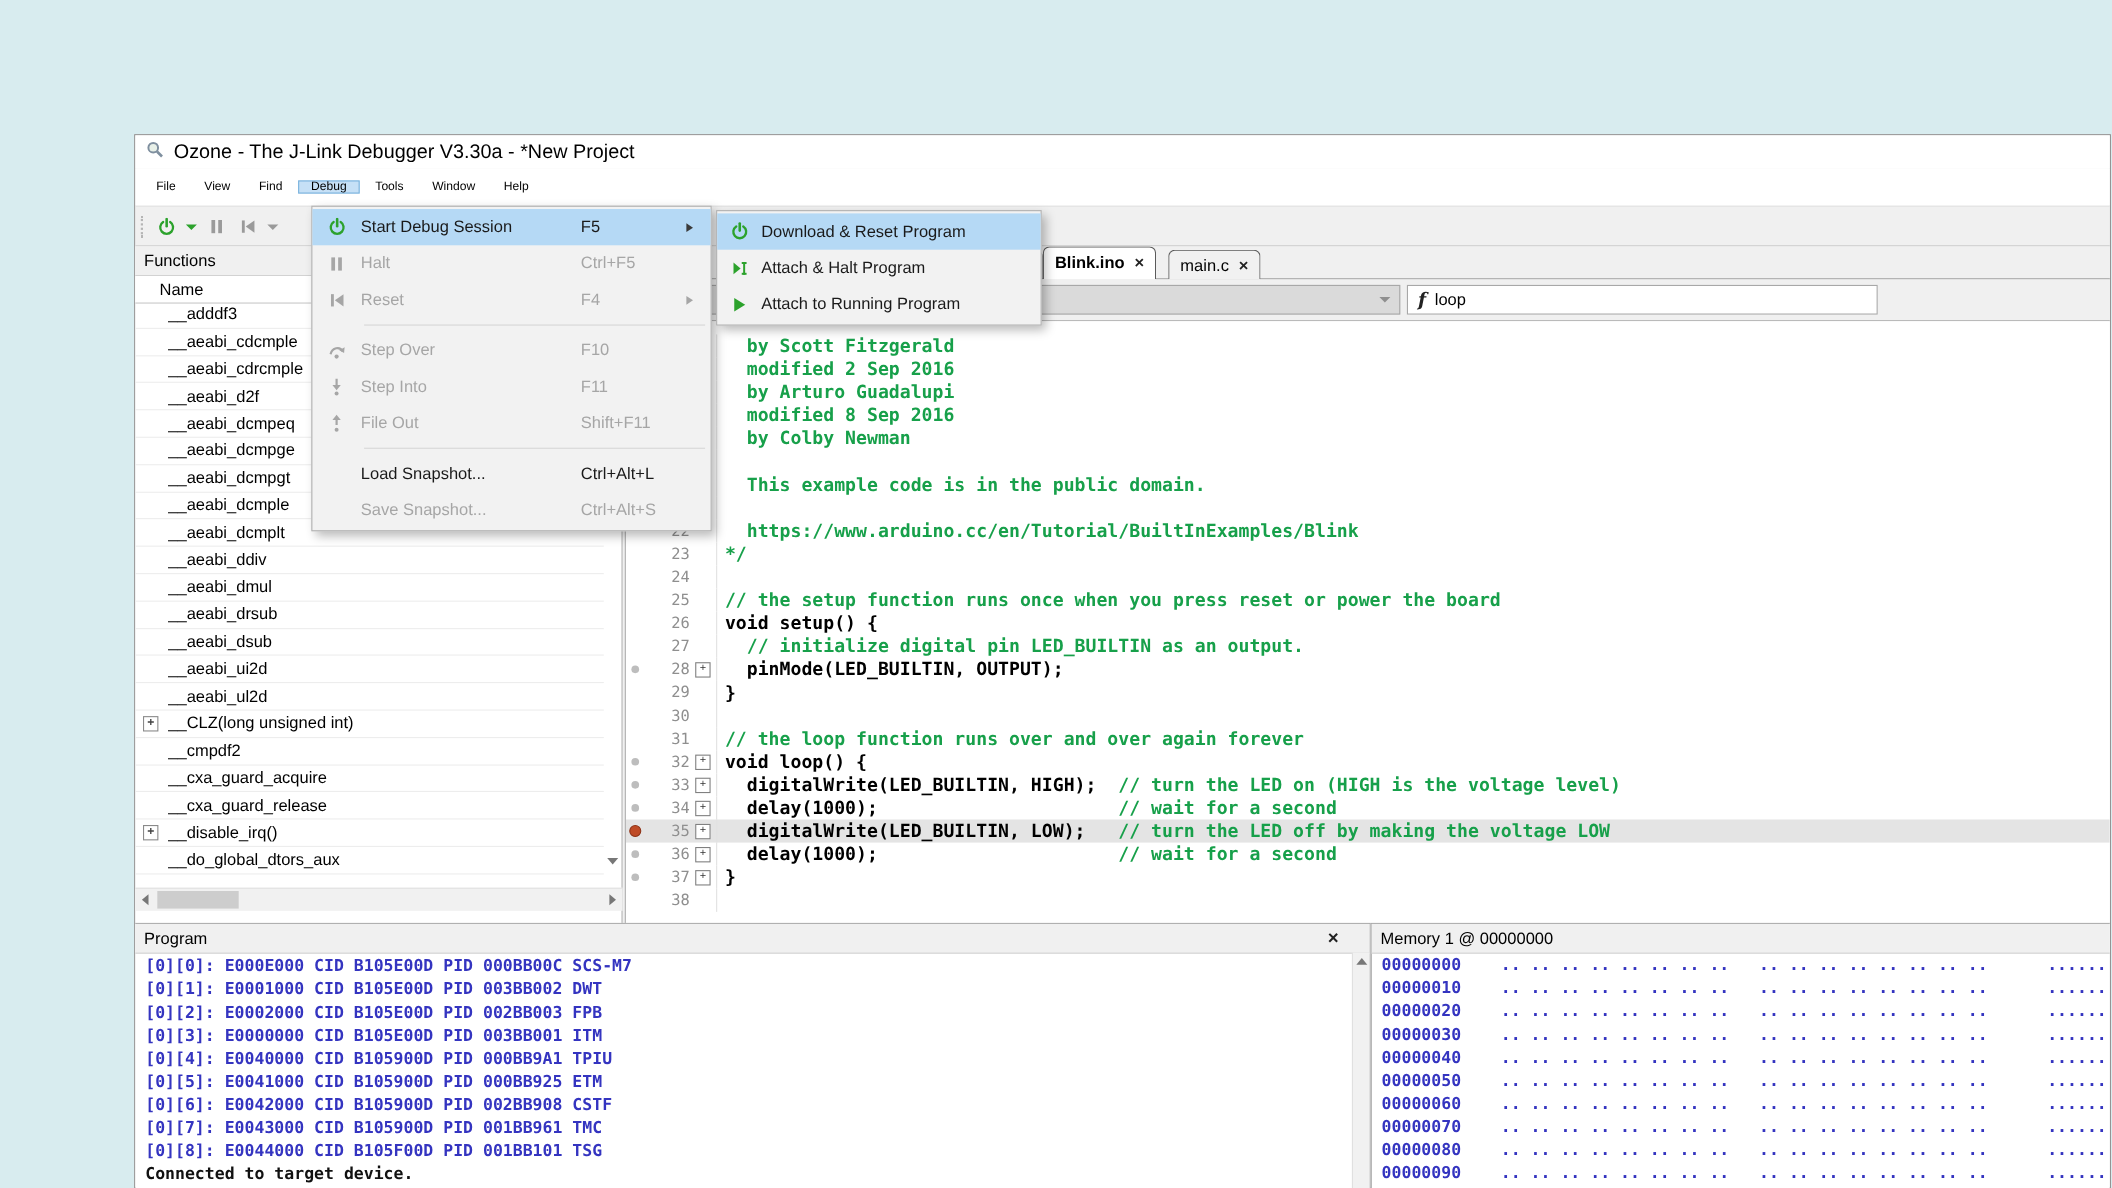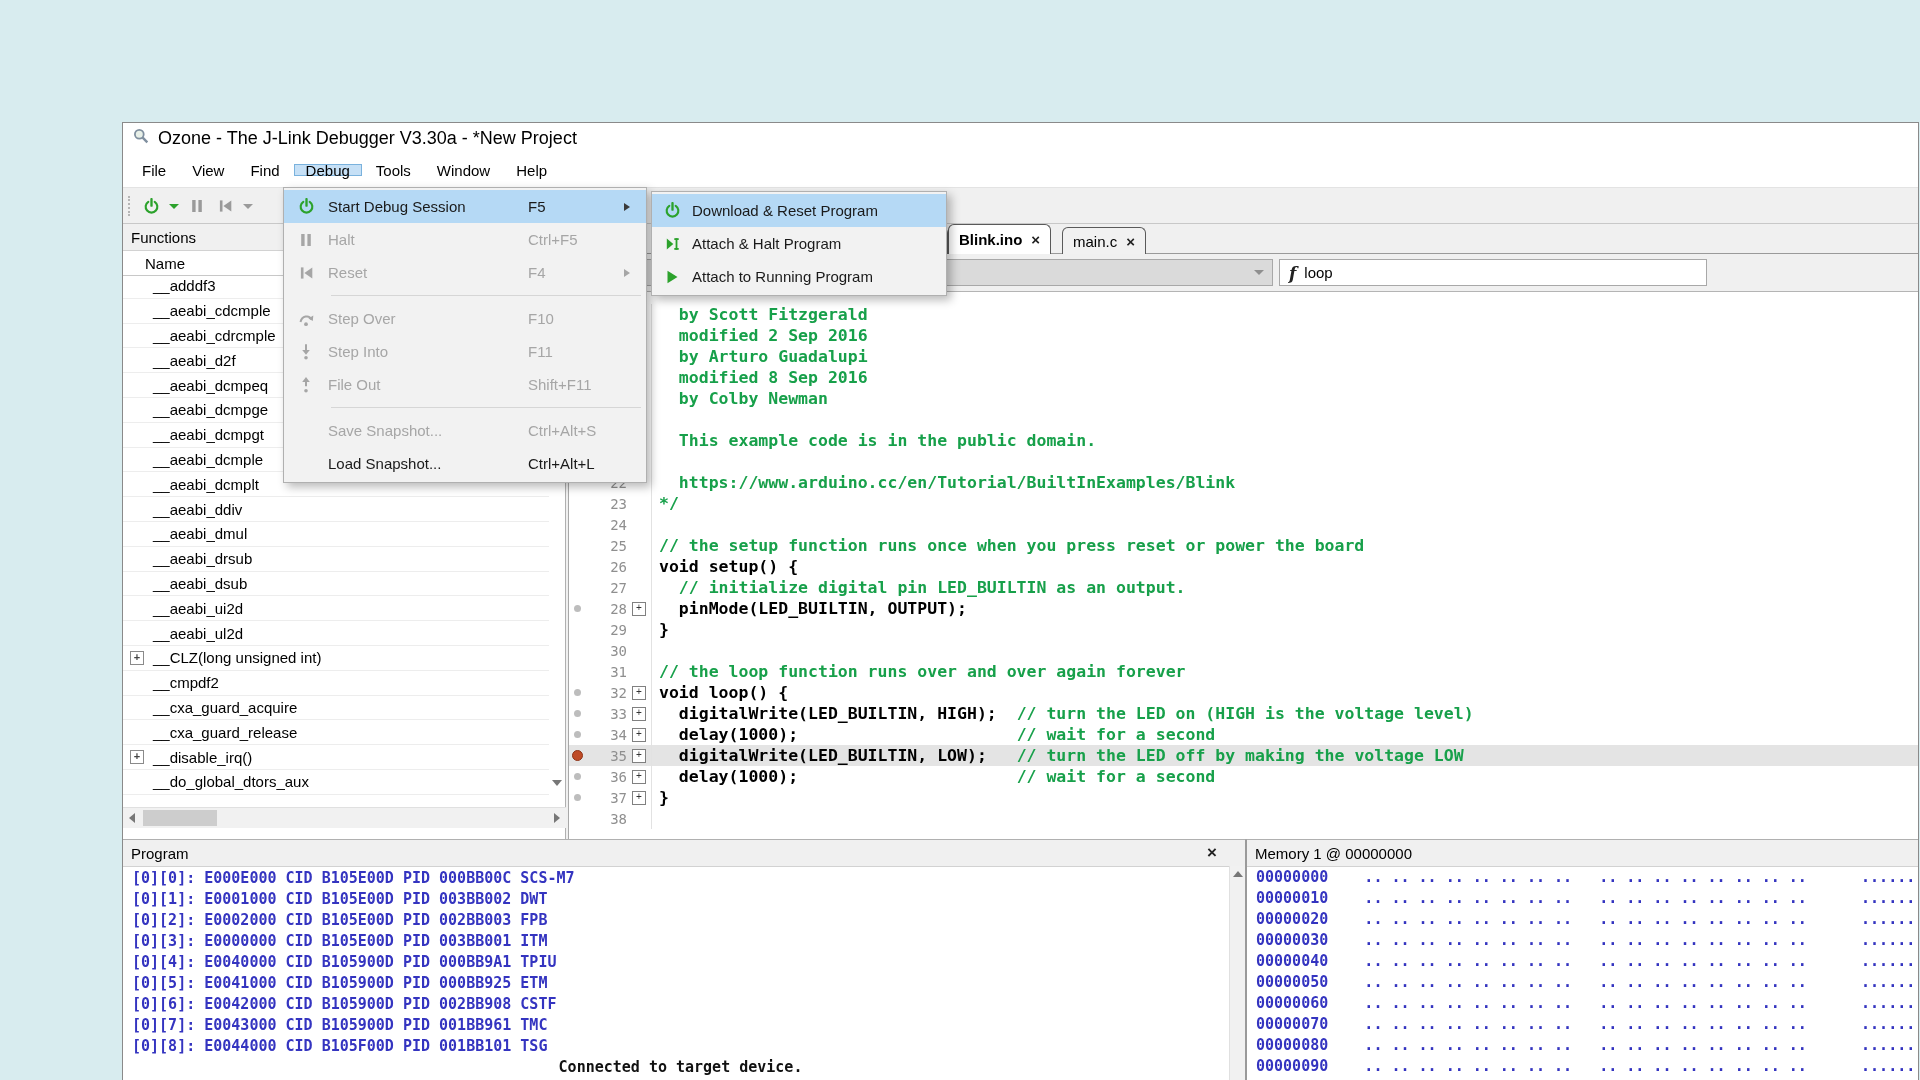--- a/index.html
+++ b/index.html
@@ -9,21 +9,21 @@
           border:1px solid #8a8a8a;box-sizing:border-box;}
 
   
   .titlebar{position:absolute;left:0;top:0;right:0;height:30px;background:#ffffff;
             display:flex;align-items:center;padding-left:10px;gap:9px;}
   .title-text{font-size:18px;color:#000;}
 
   
   .menubar{position:absolute;left:0;top:30px;right:0;height:34px;background:#ffffff;
            display:flex;align-items:stretch;padding-left:6px;}
-  .menu-btn{display:flex;align-items:center;padding:0 11px;margin:11px 1px;font-size:15px;color:#000;
+  .menu-btn{display:flex;align-items:center;padding:0 11px;margin:11px 1px;font-size:11px;color:#000;
             border:1px solid transparent;}
   .menu-btn.active{background:#c6e0f6;border-color:#7ab2dd;}
 
   
   .toolbar{position:absolute;left:0;top:64px;right:0;height:36px;background:#f0f0f0;
            border-top:1px solid #e3e3e3;display:flex;align-items:center;}
   .grip{width:0;height:20px;border-left:2px dotted #b5b5b5;margin:0 7px 0 5px;}
   .tool-btn{width:28px;height:28px;display:flex;align-items:center;justify-content:center;}
   .dd{width:0;height:0;border-left:5px solid transparent;border-right:5px solid transparent;
       border-top:5px solid #2ca22c;margin:0 4px;}
@@ -97,21 +97,21 @@
   .code-text .cmt{color:#17a04a;}
 
   
   .console{position:absolute;left:0;top:716px;width:1123px;height:242px;background:#fff;
            border-top:1px solid #b0b0b0;border-right:1px solid #9a9a9a;box-sizing:border-box;}
   .console .panel-title{position:relative;}
   .console-close{position:absolute;right:28px;top:3px;font:bold 17px "Liberation Sans",sans-serif;color:#222;}
   .console-body{position:absolute;left:0;top:26px;right:16px;bottom:0;overflow:hidden;
                 padding:3px 0 0 9px;}
   .console-line{height:21px;font:bold 15px "DejaVu Sans Mono",monospace;color:#3434c0;white-space:pre;}
-  .console-line.status{color:#111;text-align:center;}
+  .console-line.status{color:#111;}
   .console-vscroll{position:absolute;right:0;top:26px;width:16px;bottom:0;background:#f1f1f1;
                    border-left:1px solid #e0e0e0;display:flex;justify-content:center;padding-top:5px;box-sizing:border-box;}
 
   .memory{position:absolute;left:1123px;top:716px;right:0;height:242px;background:#fff;
           border-top:1px solid #b0b0b0;border-left:1px solid #9a9a9a;box-sizing:border-box;}
   .memory-body{position:absolute;left:0;top:26px;right:0;bottom:0;overflow:hidden;padding:2px 0 0 9px;}
   .memory-line{height:21px;font:bold 15px "DejaVu Sans Mono",monospace;color:#3434c0;white-space:pre;}
 
   
   .popup{position:absolute;background:#f2f2f2;border:1px solid #b0b0b0;
@@ -422,30 +422,30 @@
               <path d="M4.2 5.4L8 .6l3.8 4.8z" fill="#a6a6a6"></path>
               <path d="M8 4.6v5.2" stroke="#a6a6a6" stroke-width="2"></path>
               <circle cx="8" cy="14.2" r="1.8" fill="#a6a6a6"></circle>
             </svg>
           </span>
           <span class="pm-label">File Out</span>
           <span class="pm-short">Shift+F11</span>
           <span class="pm-arrow"></span>
         </div>
         <div class="pm-sep"></div>
-        <div class="pm-item dis">
-          <span class="pm-icon"></span>
-          <span class="pm-label">Save Snapshot...</span>
-          <span class="pm-short">Ctrl+Alt+S</span>
-          <span class="pm-arrow"></span>
-        </div>
         <div class="pm-item">
           <span class="pm-icon"></span>
           <span class="pm-label">Load Snapshot...</span>
           <span class="pm-short">Ctrl+Alt+L</span>
+          <span class="pm-arrow"></span>
+        </div>
+        <div class="pm-item dis">
+          <span class="pm-icon"></span>
+          <span class="pm-label">Save Snapshot...</span>
+          <span class="pm-short">Ctrl+Alt+S</span>
           <span class="pm-arrow"></span>
         </div>
       </div>
 
     <div class="popup" id="start-submenu">
         <div class="pm-item sel">
           <span class="pm-icon">
             <svg width="17" height="17" viewBox="0 0 16 16">
               <path d="M8 1v6.2" stroke="#2ca22c" stroke-width="2.2" fill="none" stroke-linecap="round"></path>
               <path d="M5 3.6a5.5 5.5 0 1 0 6 0" stroke="#2ca22c" stroke-width="2" fill="none" stroke-linecap="round"></path>

